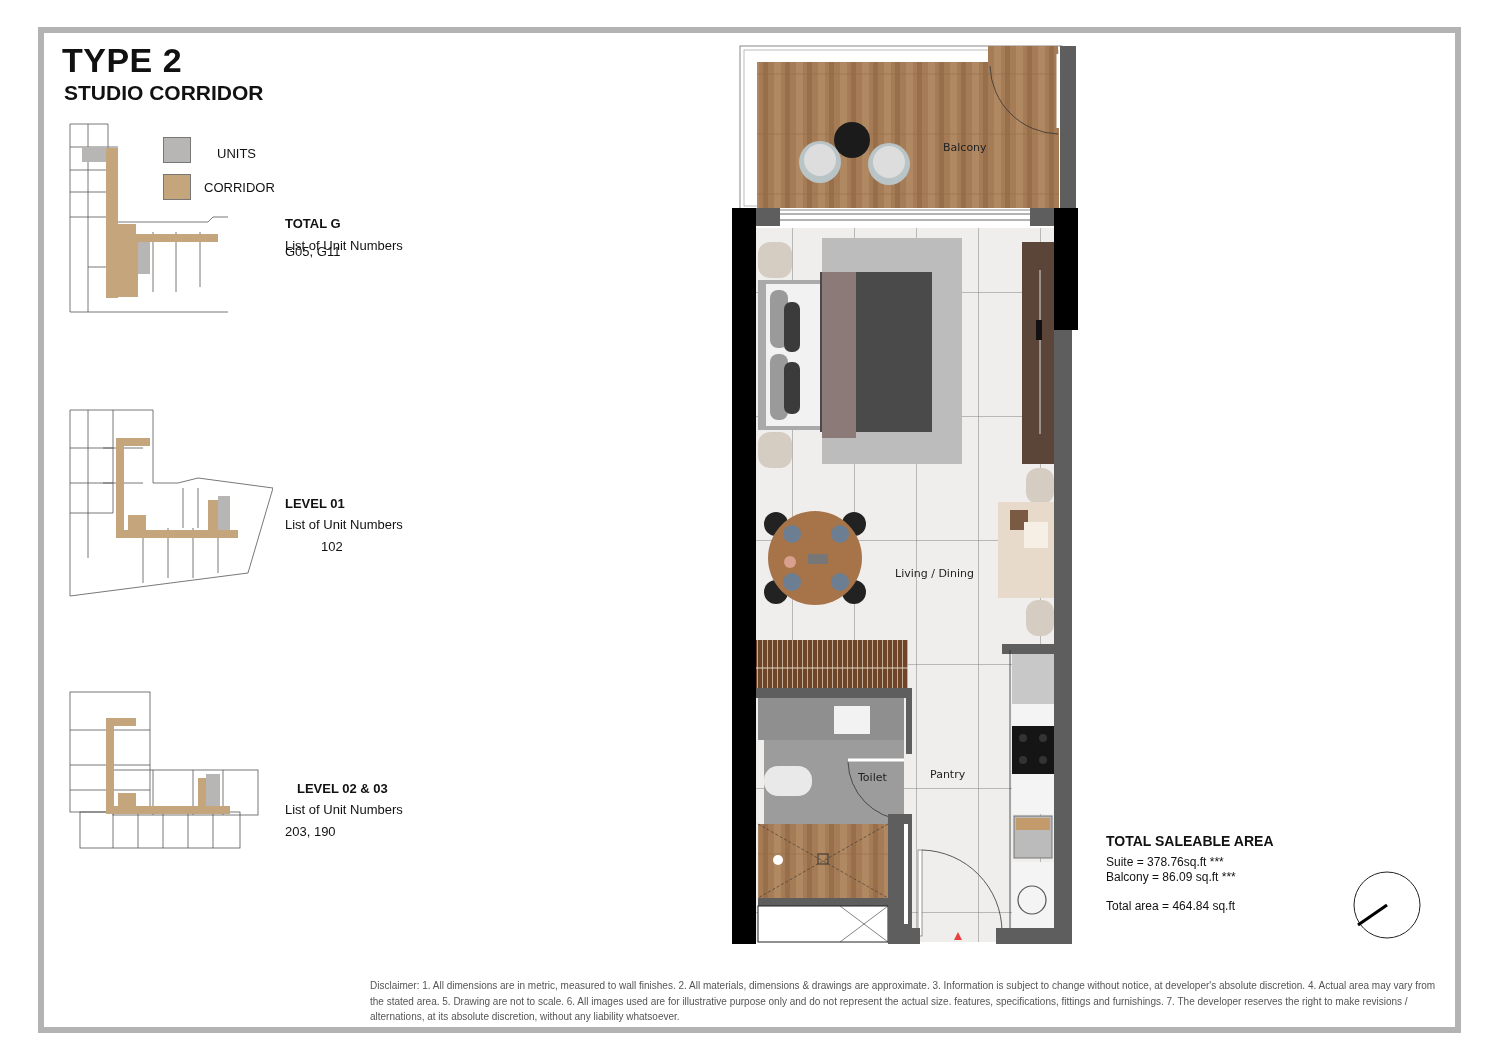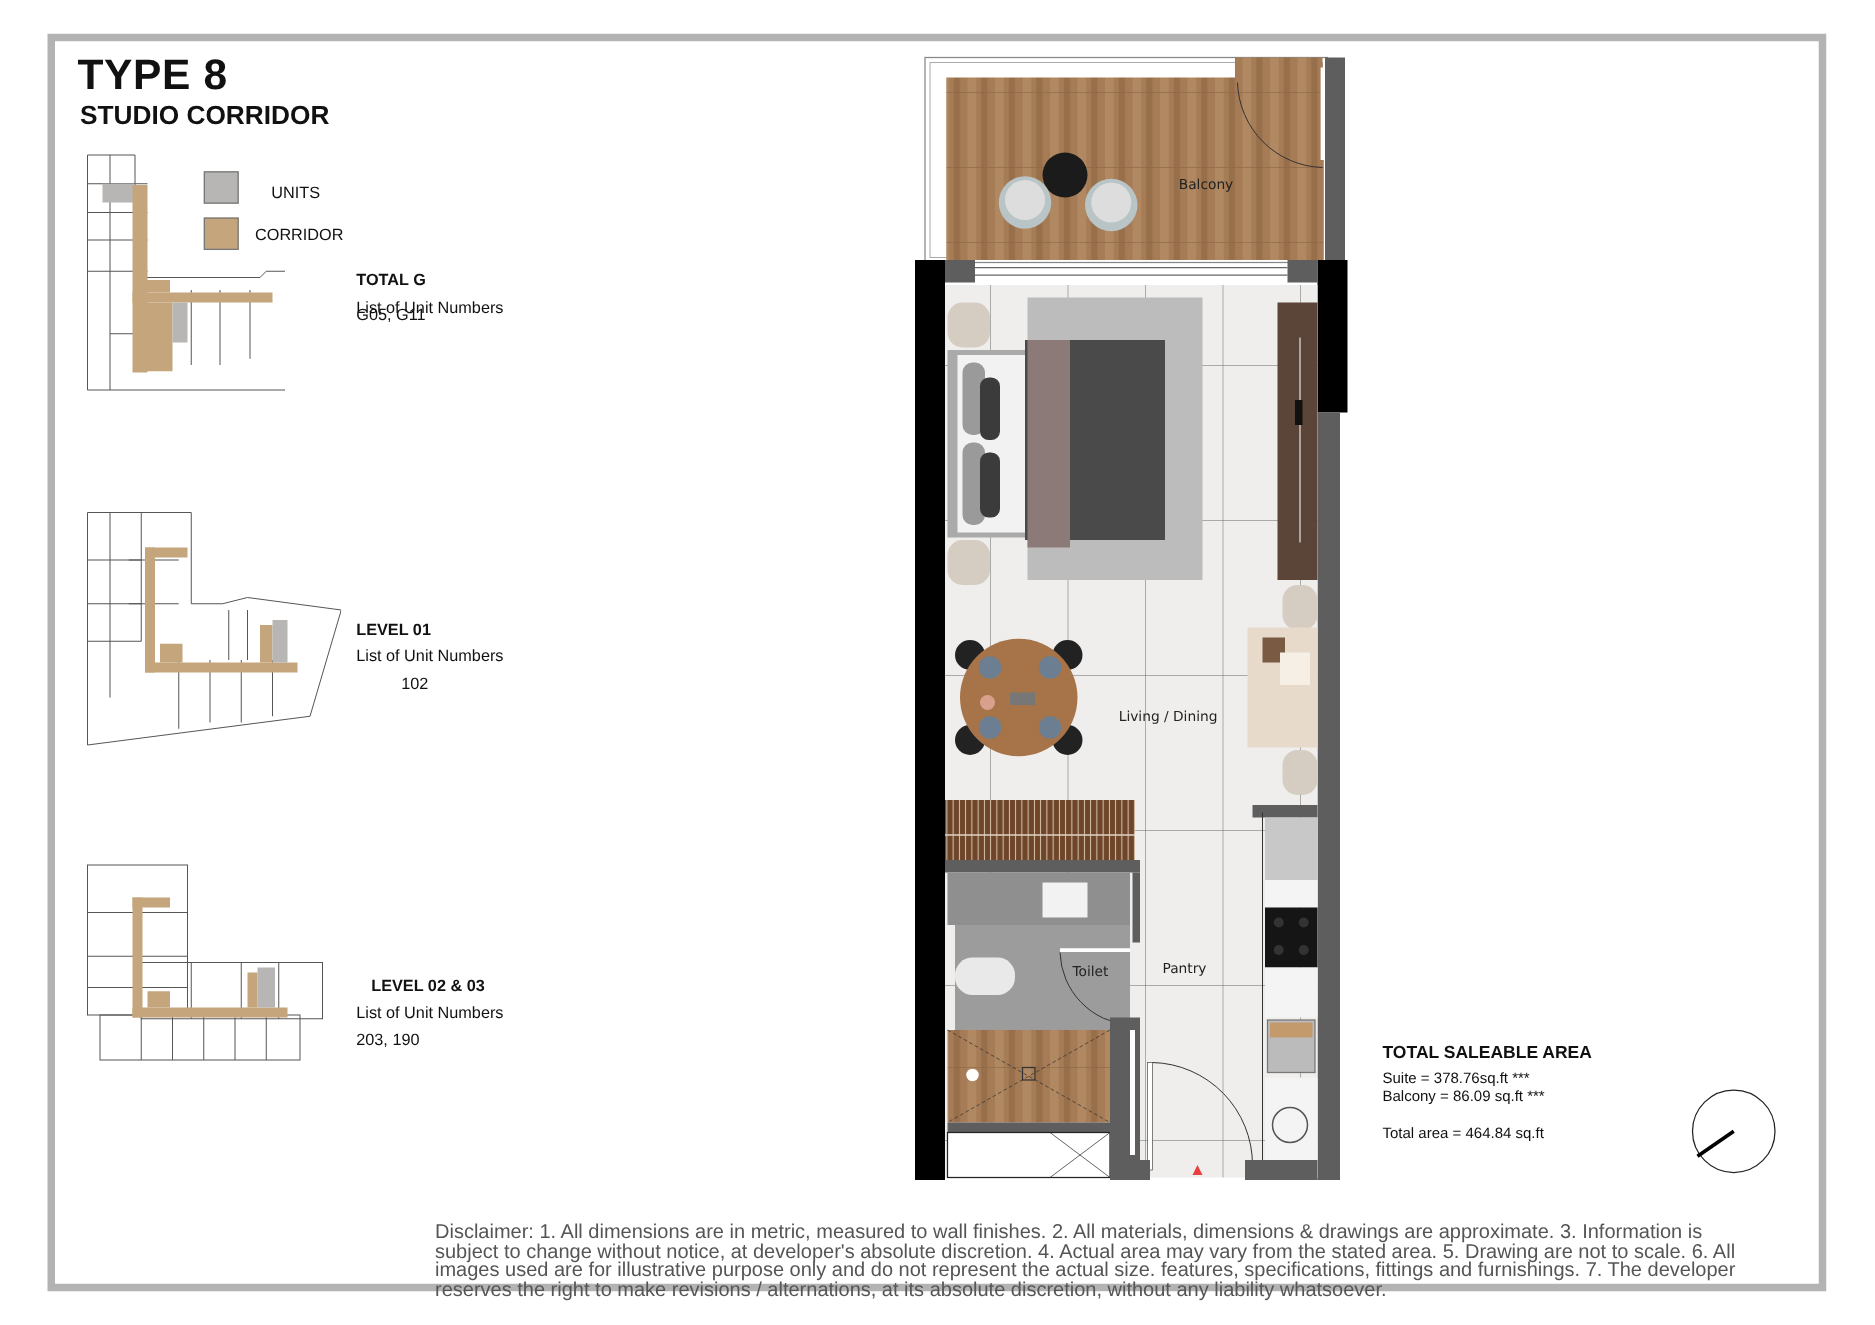--- a/index.html
+++ b/index.html
@@ -9,28 +9,28 @@
   .title{left:62px;top:41px;font-size:34px;font-weight:bold;letter-spacing:0.5px;}
   .subtitle{left:64px;top:81px;font-size:21px;font-weight:bold;}
   .legend-swatch{width:26px;height:24px;border:1px solid #777;}
   .legend-label{font-size:13px;}
   .level-title{font-size:13px;font-weight:bold;}
   .level-sub{font-size:13px;}
   .level-units{font-size:13px;}
   .keyplan svg{display:block;}
   .area-title{left:1106px;top:833px;font-size:14px;font-weight:bold;}
   .area-line{font-size:12px;}
-  .disclaimer{left:348px;top:978px;width:1068px;font-size:16px;line-height:15.5px;color:#555;}
+  .disclaimer{left:370px;top:978px;width:1068px;font-size:10px;line-height:15.5px;color:#555;}
 </style>
 </head>
 <body>
 
 <div class="frame"></div>
 
-<div class="abs title">TYPE 8</div>
+<div class="abs title">TYPE 2</div>
 <div class="abs subtitle">STUDIO CORRIDOR</div>
 
 <div class="abs legend-swatch" style="left:163px;top:137px;background:#b7b6b4;"></div>
 <div class="abs legend-label" style="left:217px;top:146px;">UNITS</div>
 <div class="abs legend-swatch" style="left:163px;top:174px;background:#c4a57c;"></div>
 <div class="abs legend-label" style="left:204px;top:180px;">CORRIDOR</div>
 
 <div class="abs keyplan" style="left:68px;top:122px;">
   <svg width="160" height="192" viewBox="0 0 160 192">
     <g fill="none" stroke="#555" stroke-width="0.8">

